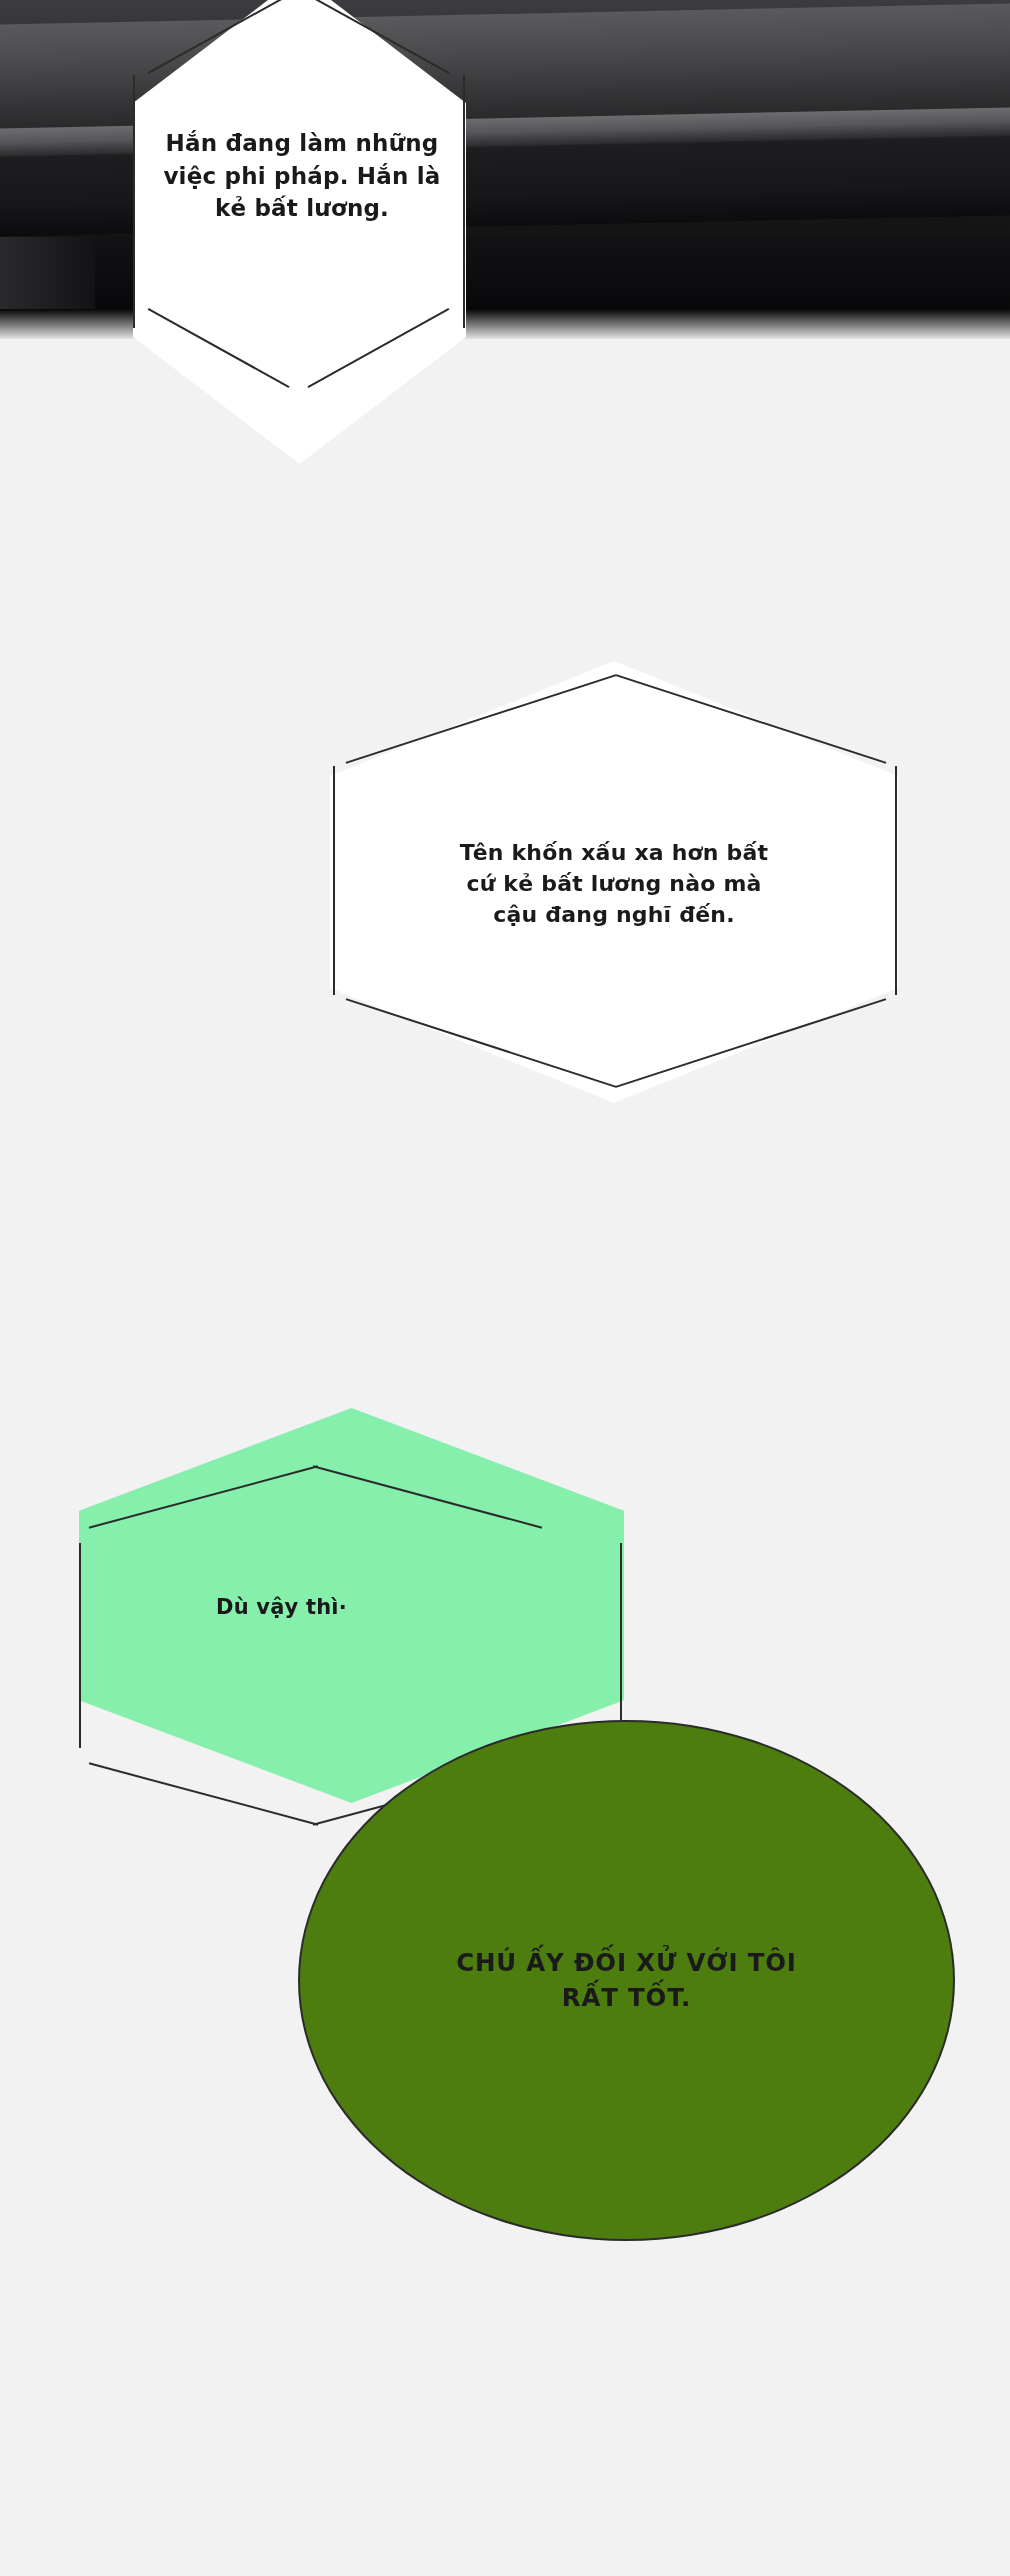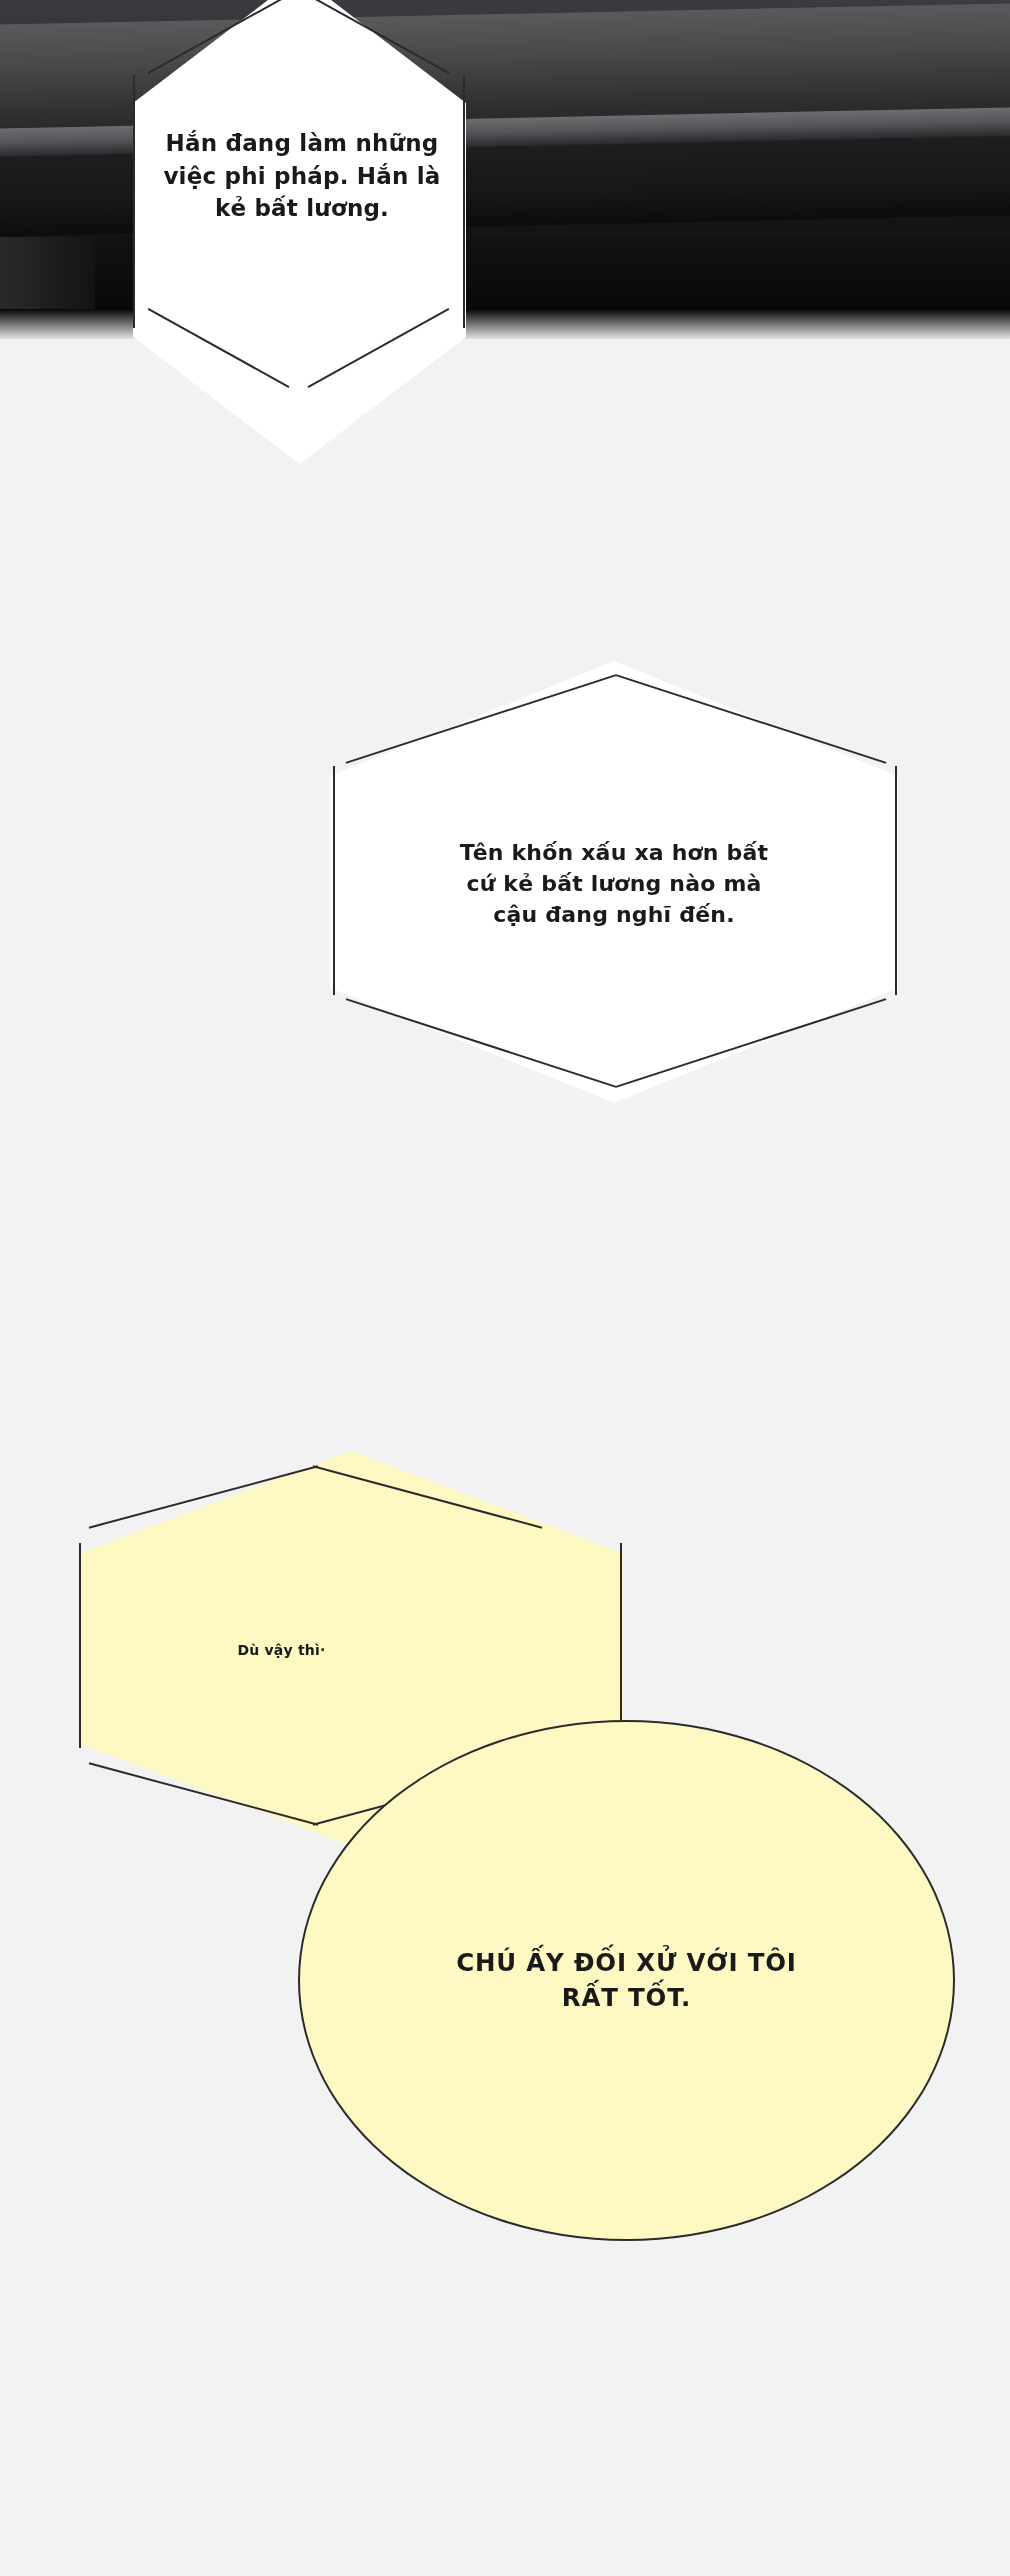--- a/index.html
+++ b/index.html
@@ -137,26 +137,26 @@
     height: 442px;
     clip-path: polygon(50% 0%, 100% 26%, 100% 74%, 50% 100%, 0% 74%, 0% 26%);
     background: #ffffff;
     font-size: 22px;
   }
   #hex2 .hex-inner { margin-top: 3.2px; max-width: 316px; }
 
   
   #hex3 {
     left: 79px;
-    top: 1451px;
+    top: 1408px;
     width: 545px;
     height: 395px;
     clip-path: polygon(50% 0%, 100% 26%, 100% 74%, 50% 100%, 0% 74%, 0% 26%);
-    background: #fef9c3;
-    font-size: 14px;
+    background: #86efac;
+    font-size: 21px;
   }
   #hex3 .hex-inner {
     margin-left: -140px;
     margin-top: 4.7px;
   }
 
   
   .stroke {
     position: absolute;
     background: #2b2b2b;
@@ -165,21 +165,21 @@
   }
 
   
   #ellipse1 {
     left: 298px;
     top: 1720px;
     width: 657px;
     height: 521px;
     border: 2.4px solid #2b2b2b;
     border-radius: 50%;
-    background: #fef9c3;
+    background: #4d7c0f;
     font-size: 24.5px;
     z-index: 6;
     letter-spacing: 0.8px;
   }
   #ellipse1 .hex-inner { max-width: 371px; }
 
   .bottom-pad {
     position: absolute;
     left: 0;
     top: 2360px;

